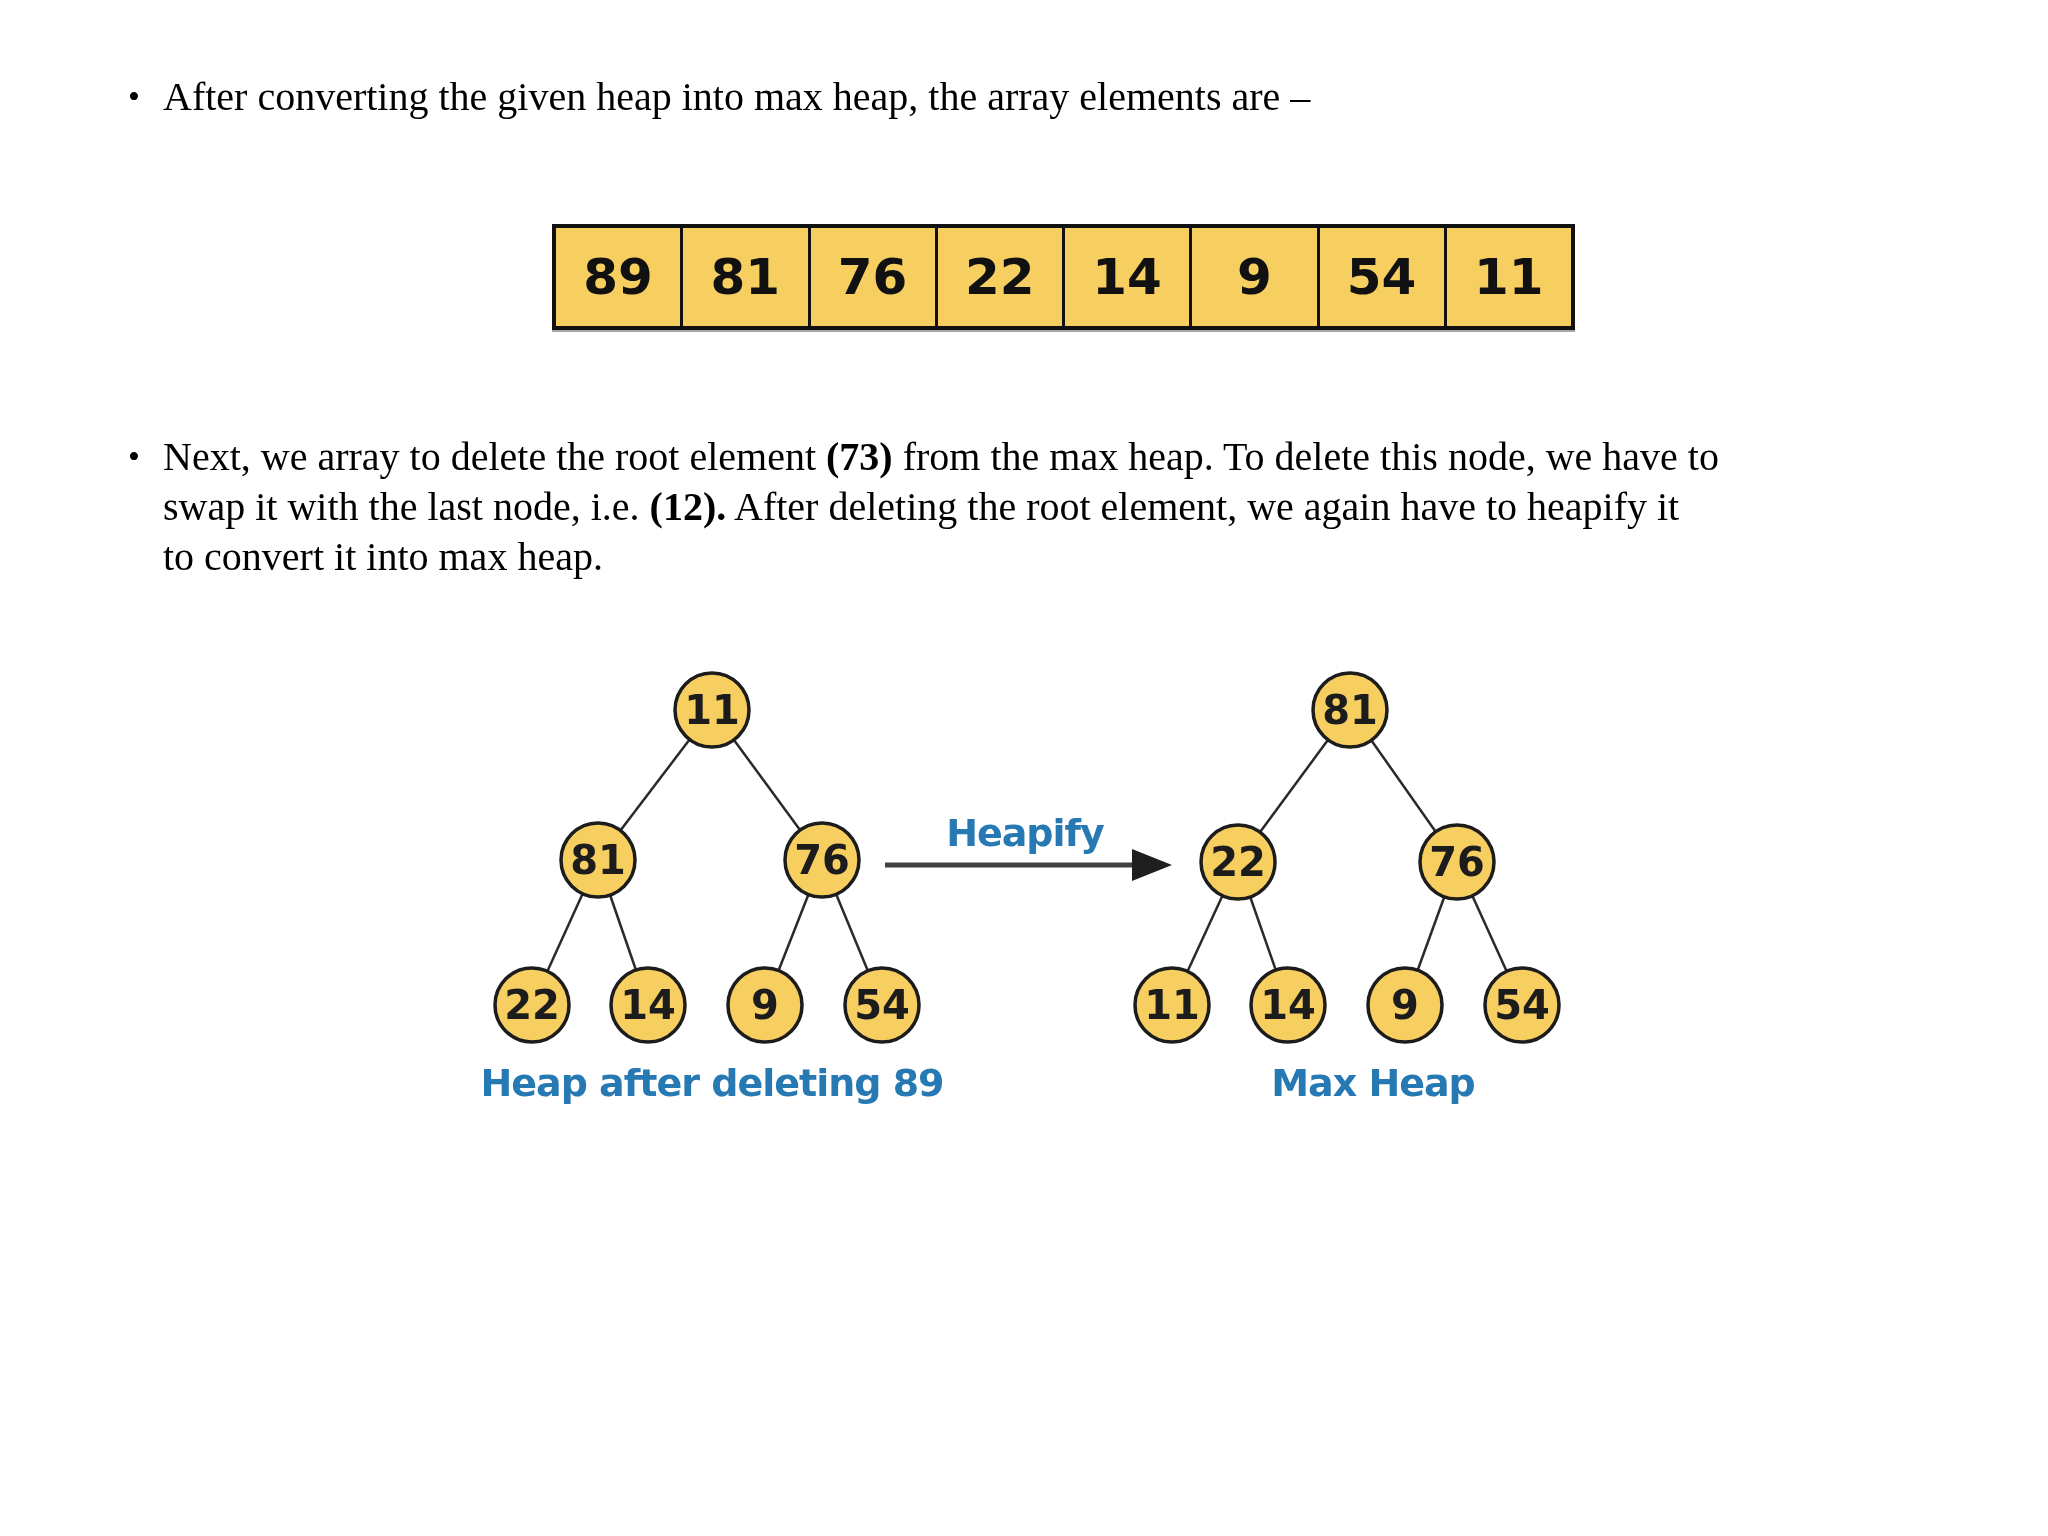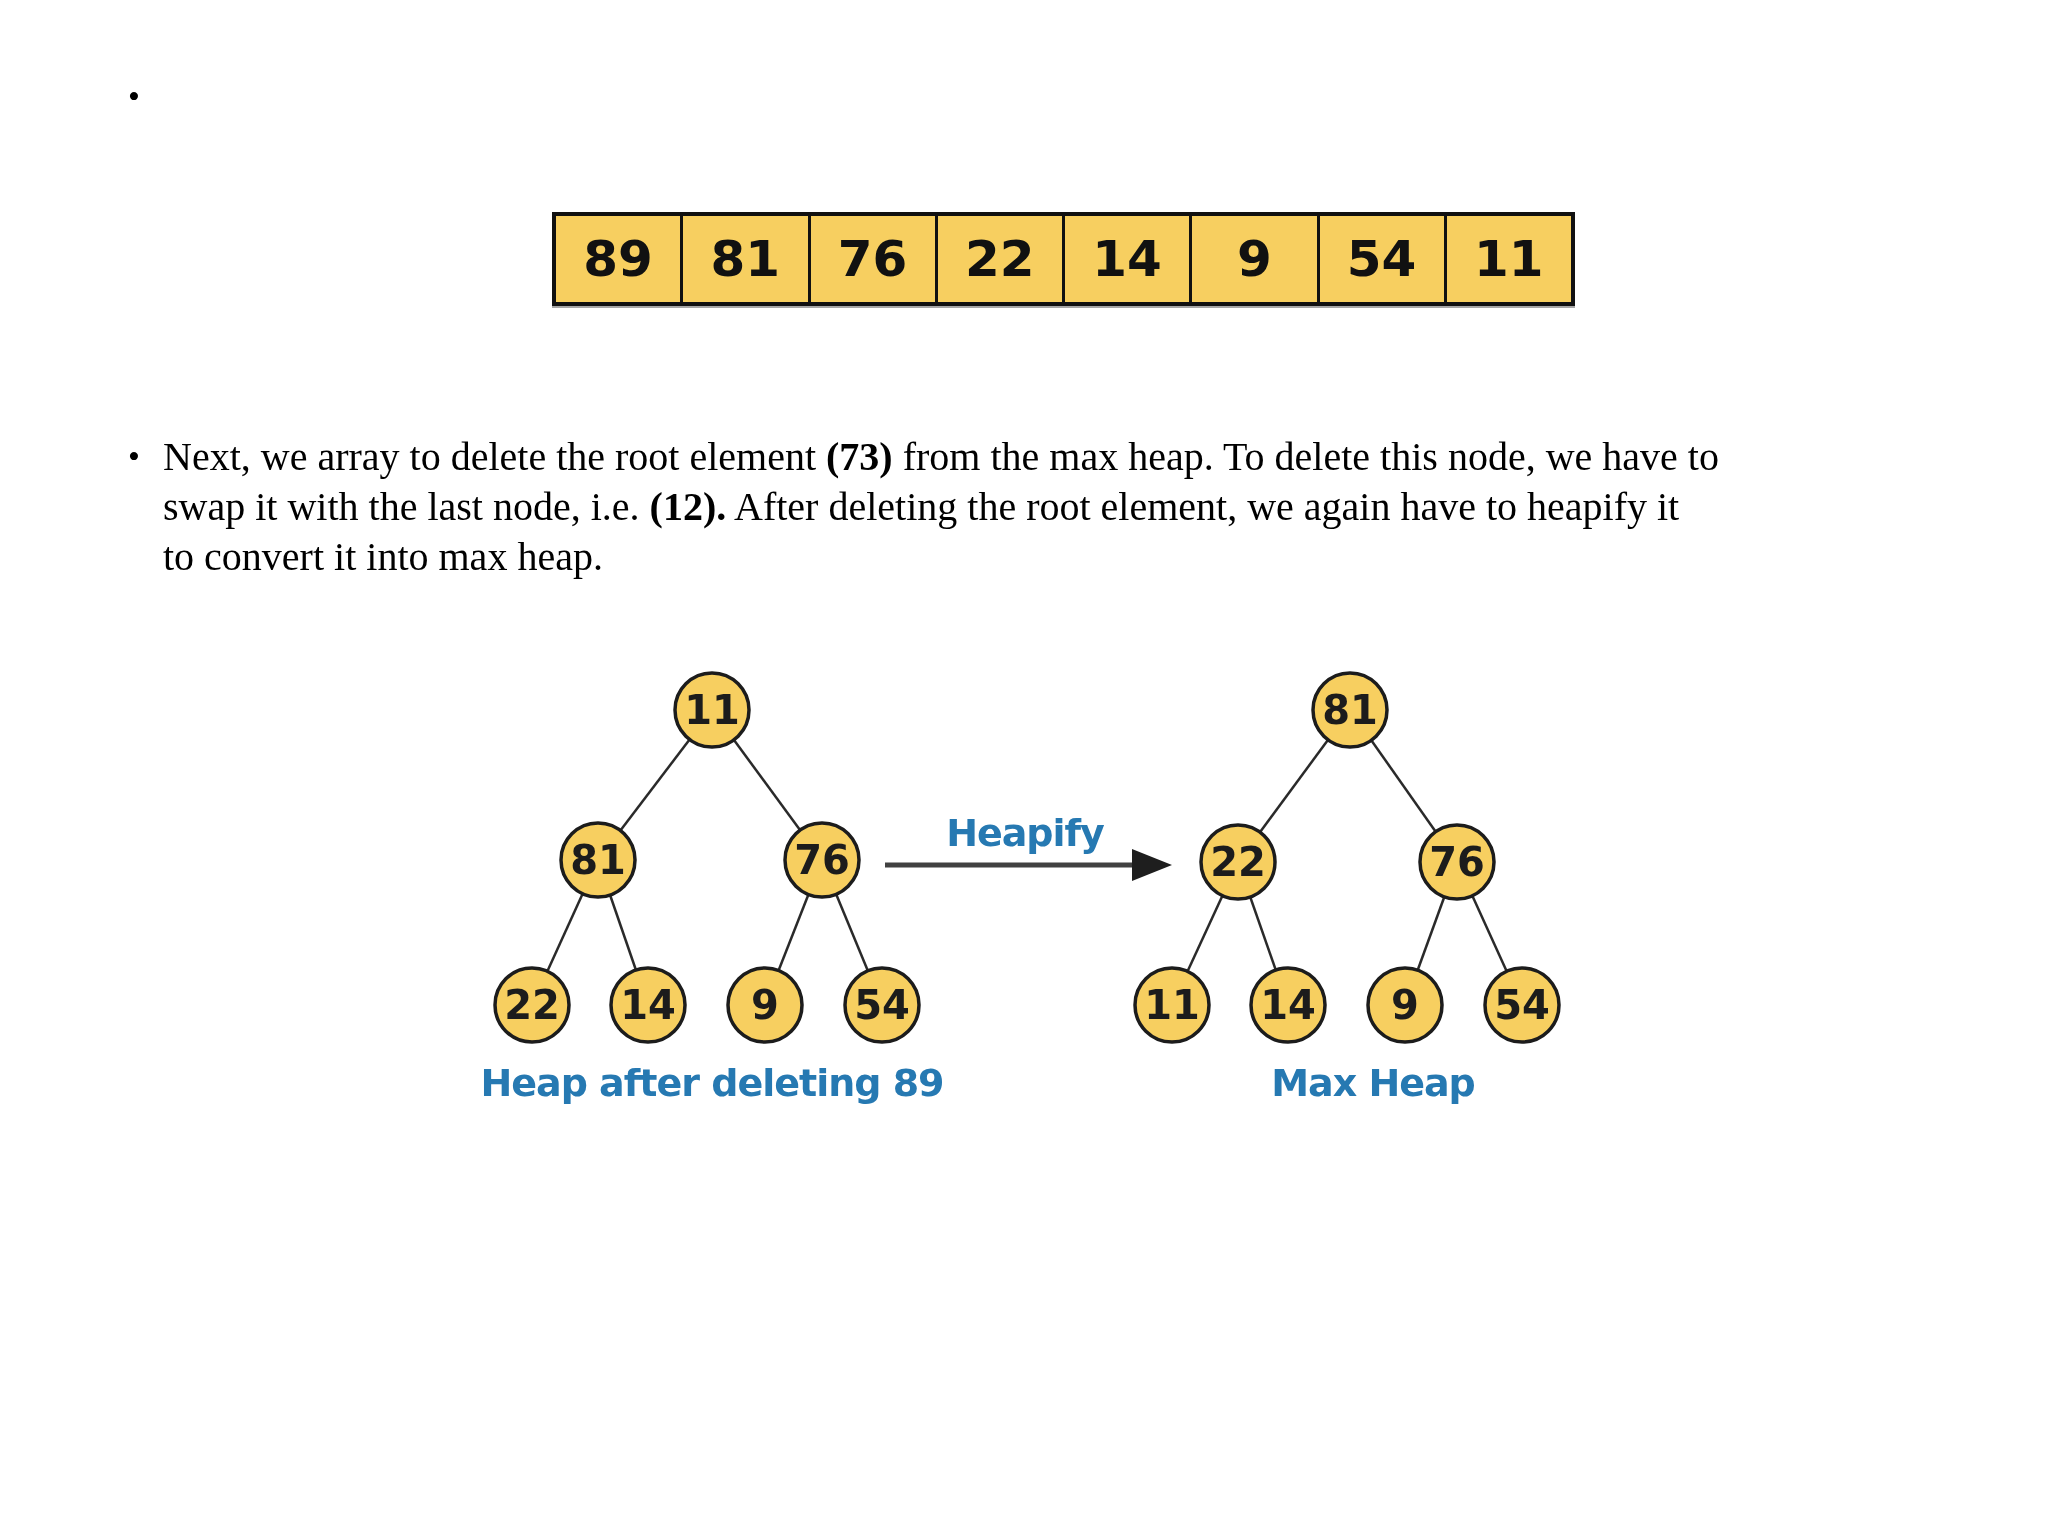--- a/index.html
+++ b/index.html
@@ -23,22 +23,22 @@
   .bullet-text {
     font-size: 40px; line-height: 50px;
     white-space: pre-wrap;
   }
   .bullet-text b { font-weight: bold; }
   .b1 { left: 128px; top: 72px; width: 1850px; }
   .b2 { left: 128px; top: 432px; width: 1880px; }
 
   
   .heap-array {
-    position: absolute; left: 552px; top: 212px;
-    width: 1023px; height: 94px;
+    position: absolute; left: 552px; top: 224px;
+    width: 1023px; height: 106px;
     display: flex;
     background: #F7CF60;
     border: 4px solid #111111;
     box-sizing: border-box;
     box-shadow: 0 2px 0 rgba(0,0,0,0.35);
   }
   .array-cell {
     flex: 1 1 0;
     display: flex; align-items: center; justify-content: center;
     border-left: 3px solid #111111;
@@ -65,20 +65,21 @@
   .arrow-line { stroke: #414141; stroke-width: 5; }
   .arrow-head { fill: #1e1e1e; }
 </style>
 </head>
 <body>
 
 <div class="slide">
 
   <div class="bullet-item b1">
     <span class="bullet-marker">•</span>
+    <div class="bullet-text"><span>After converting the given heap into max heap, the array elements are –</span></div>
   </div>
 
   <div class="heap-array">
     <div class="array-cell">89</div>
     <div class="array-cell">81</div>
     <div class="array-cell">76</div>
     <div class="array-cell">22</div>
     <div class="array-cell">14</div>
     <div class="array-cell">9</div>
     <div class="array-cell">54</div>

